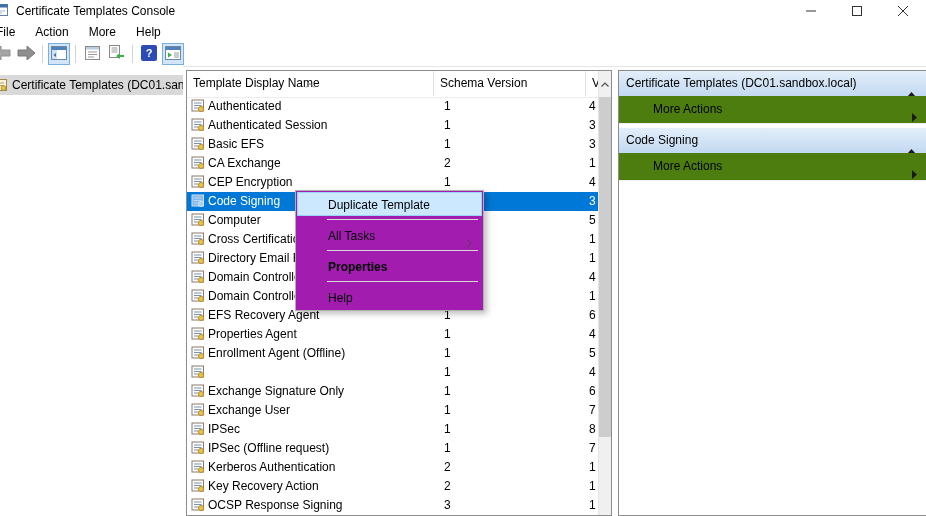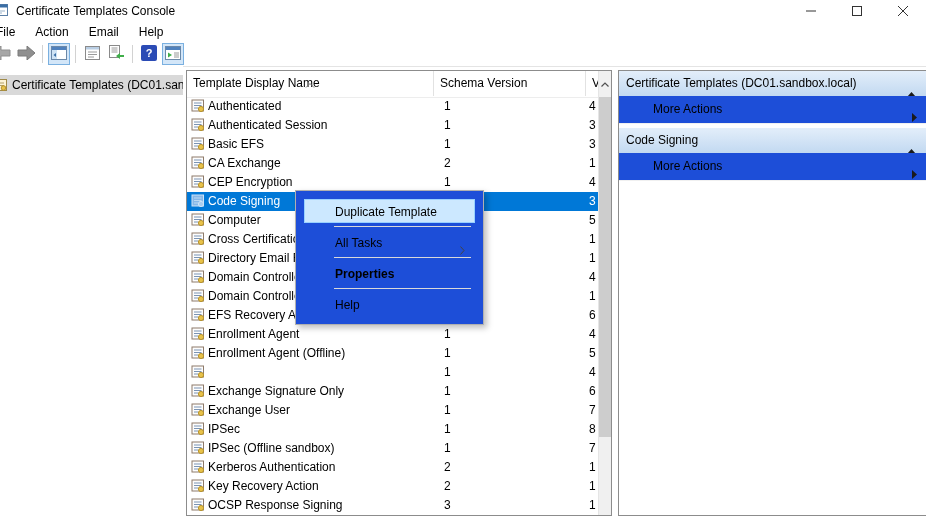--- a/index.html
+++ b/index.html
@@ -56,39 +56,39 @@
   .lrow.selected .cert-icon svg .body{fill:#86b7e8;stroke:#cfe4f8;}
   .lrow.selected .cert-icon svg .line{stroke:#bcd9f2;}
   .lrow.selected .cert-icon svg .seal{fill:#a9cdf0;stroke:#cfe4f8;}
 
   .vscroll{position:absolute;right:0px;top:0px;width:12px;height:444px;background:#f0f0f0;
            border-left:1px solid #e5e5e5;}
   .sb-up{width:12px;height:26px;background:#f0f0f0;display:flex;align-items:center;justify-content:center;}
   .sb-thumb{position:absolute;left:0;top:26px;width:12px;height:340px;background:#cdcdcd;}
 
   
-  .context-menu{position:absolute;left:295px;top:190px;width:189px;background:#1d4ed8;
+  .context-menu{position:absolute;left:295px;top:190px;width:189px;background:#a21caf;
                 border:1px solid #b0b0b0;box-shadow:3px 3px 6px rgba(0,0,0,0.25);
-                padding:8px;box-sizing:border-box;z-index:50;}
+                padding:1px;box-sizing:border-box;z-index:50;}
   .cm-item{position:relative;height:24px;line-height:24px;padding-left:30px;border:1px solid transparent;
            box-sizing:border-box;}
   .cm-item.highlighted{background:#cce8ff;border:1px solid #99d1ff;}
   .cm-item.bold{font-weight:bold;}
   .cm-arrow{position:absolute;right:9px;top:8px;}
   .cm-sep{height:1px;background:#d9d9d9;margin:3px 4px 3px 30px;}
 
   
   .actions-panel{position:absolute;left:618px;top:70px;width:309px;height:446px;background:#fff;
                  border:1px solid #8c8c8c;box-sizing:border-box;}
   .actions-title{height:25px;line-height:25px;font-weight:bold;padding-left:8px;
                  border-bottom:1px solid #7a7a7a;}
   .action-section{position:relative;height:25px;line-height:25px;padding-left:7px;
                   background:linear-gradient(#e3eefa,#c2d9f1);white-space:nowrap;overflow:hidden;}
   .action-section .tri{position:absolute;right:10px;top:10px;}
-  .action-item{position:relative;height:27px;line-height:27px;padding-left:34px;background:#1d4ed8;
+  .action-item{position:relative;height:27px;line-height:27px;padding-left:34px;background:#4d7c0f;
                border-bottom:1px solid #f0f0f0;}
   .action-item .tri{position:absolute;right:9px;top:9px;}
   .section-gap{height:4px;background:#fff;}
 </style>
 </head>
 <body>
 
 <div class="stage">
 
   <div class="titlebar">
@@ -117,21 +117,21 @@
             <line x1="0" y1="0" x2="10" y2="10" stroke="#333" stroke-width="1"></line>
             <line x1="10" y1="0" x2="0" y2="10" stroke="#333" stroke-width="1"></line>
           </svg>
       </div>
     </div>
   </div>
 
   <div class="menubar">
     <span class="menu-item first">File</span>
     <span class="menu-item">Action</span>
-    <span class="menu-item">Email</span>
+    <span class="menu-item">More</span>
     <span class="menu-item">Help</span>
   </div>
 
   <div class="toolbar">
     <div class="tbtn cut">
       <span>
         <svg width="18" height="14" viewBox="0 0 18 14">
             <polygon points="0,7 8,0 8,4 17,4 17,10 8,10 8,14" fill="#a6a6a6" stroke="#8f8f8f"></polygon>
           </svg>
       </span>
@@ -403,21 +403,21 @@
         <div class="lrow">
     <span class="cert-icon">
       <svg width="14" height="14" viewBox="0 0 14 14">
         <rect class="body" x="1" y="1" width="11.5" height="11" fill="#fdfdfd" stroke="#8d7a6a"></rect>
         <line class="line" x1="3" y1="4" x2="10.5" y2="4" stroke="#7a93b3"></line>
         <line class="line" x1="3" y1="6.5" x2="10.5" y2="6.5" stroke="#7a93b3"></line>
         <line class="line" x1="3" y1="9" x2="7" y2="9" stroke="#7a93b3"></line>
         <circle class="seal" cx="10" cy="10" r="2.6" fill="#e8c24a" stroke="#b5912c"></circle>
       </svg>
     </span>
-    <span class="lbl">Enrollment Agent</span>
+    <span class="lbl">Properties Agent</span>
     <span class="schema">1</span>
     <span class="ver">4</span>
   </div>
         <div class="lrow">
     <span class="cert-icon">
       <svg width="14" height="14" viewBox="0 0 14 14">
         <rect class="body" x="1" y="1" width="11.5" height="11" fill="#fdfdfd" stroke="#8d7a6a"></rect>
         <line class="line" x1="3" y1="4" x2="10.5" y2="4" stroke="#7a93b3"></line>
         <line class="line" x1="3" y1="6.5" x2="10.5" y2="6.5" stroke="#7a93b3"></line>
         <line class="line" x1="3" y1="9" x2="7" y2="9" stroke="#7a93b3"></line>
@@ -486,21 +486,21 @@
         <div class="lrow">
     <span class="cert-icon">
       <svg width="14" height="14" viewBox="0 0 14 14">
         <rect class="body" x="1" y="1" width="11.5" height="11" fill="#fdfdfd" stroke="#8d7a6a"></rect>
         <line class="line" x1="3" y1="4" x2="10.5" y2="4" stroke="#7a93b3"></line>
         <line class="line" x1="3" y1="6.5" x2="10.5" y2="6.5" stroke="#7a93b3"></line>
         <line class="line" x1="3" y1="9" x2="7" y2="9" stroke="#7a93b3"></line>
         <circle class="seal" cx="10" cy="10" r="2.6" fill="#e8c24a" stroke="#b5912c"></circle>
       </svg>
     </span>
-    <span class="lbl">IPSec (Offline sandbox)</span>
+    <span class="lbl">IPSec (Offline request)</span>
     <span class="schema">1</span>
     <span class="ver">7</span>
   </div>
         <div class="lrow">
     <span class="cert-icon">
       <svg width="14" height="14" viewBox="0 0 14 14">
         <rect class="body" x="1" y="1" width="11.5" height="11" fill="#fdfdfd" stroke="#8d7a6a"></rect>
         <line class="line" x1="3" y1="4" x2="10.5" y2="4" stroke="#7a93b3"></line>
         <line class="line" x1="3" y1="6.5" x2="10.5" y2="6.5" stroke="#7a93b3"></line>
         <line class="line" x1="3" y1="9" x2="7" y2="9" stroke="#7a93b3"></line>

